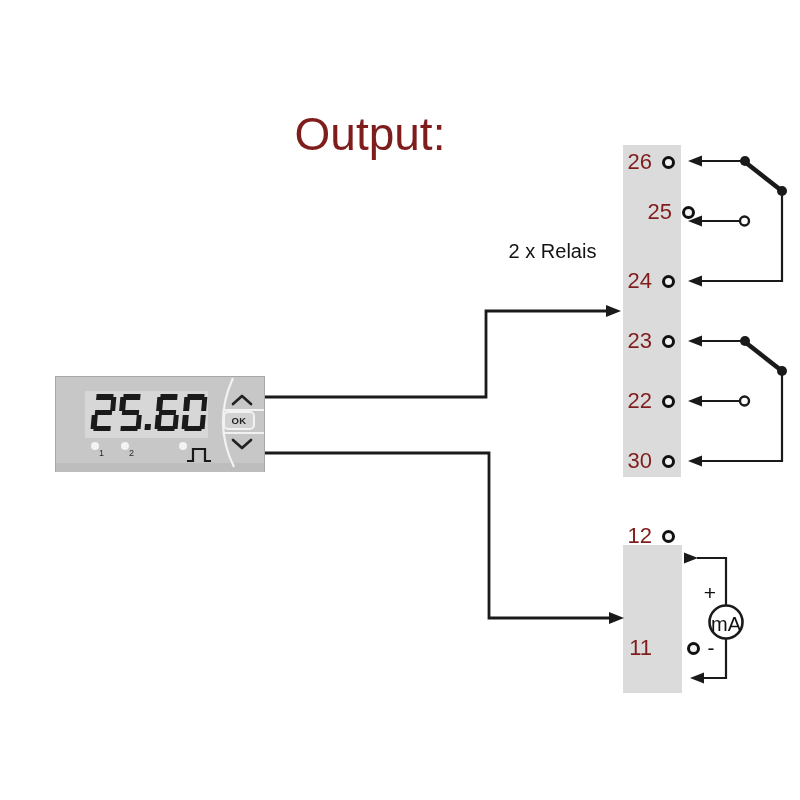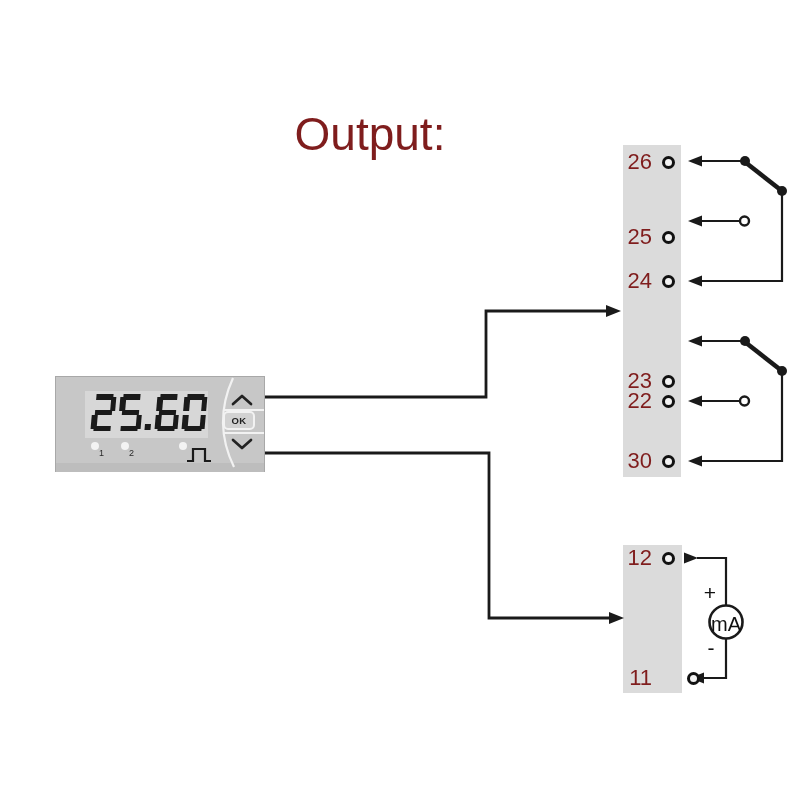--- a/index.html
+++ b/index.html
@@ -151,50 +151,51 @@
 
     <g fill="#1a1a1a" stroke="#1a1a1a">
       <polygon points="698,558 684,552.5 684,563.5" stroke="none"></polygon>
       <path d="M697,558 H726 V605" fill="none" stroke-width="2.2"></path>
       <circle cx="726" cy="622" r="16.5" fill="#fff" stroke-width="2.6"></circle>
       <path d="M726,639 V678 H704" fill="none" stroke-width="2.2"></path>
       <polygon points="690,678 704,672.5 704,683.5" stroke="none"></polygon>
     </g>
   </svg>
 
+  <div id="relay-label" class="abs wire-label">2 x Relais</div>
 
   <div id="plus-label" class="abs">+</div>
   <div id="ma-label" class="abs">mA</div>
   <div id="minus-label" class="abs">-</div>
 
 <div class="trow" style="top: 149px;">
       <span class="tnum">26</span>
       <span class="tscrew"></span>
     </div>
-    <div class="trow" style="top: 224px;">
+    <div class="trow" style="top: 199px; margin-left: 20px;">
       <span class="tnum">25</span>
       <span class="tscrew"></span>
     </div>
     <div class="trow" style="top: 268px;">
       <span class="tnum">24</span>
       <span class="tscrew"></span>
     </div>
-    <div class="trow" style="top: 328px; margin-top: 40px;">
+    <div class="trow" style="top: 328px;">
       <span class="tnum">23</span>
       <span class="tscrew"></span>
     </div>
     <div class="trow" style="top: 388px;">
       <span class="tnum">22</span>
       <span class="tscrew"></span>
     </div>
     <div class="trow" style="top: 448px;">
       <span class="tnum">30</span>
       <span class="tscrew"></span>
     </div>
-    <div class="trow" style="top: 545px; justify-content: space-between;">
+    <div class="trow" style="top: 523px; justify-content: space-between;">
       <span class="tnum">12</span>
       <span class="tscrew"></span>
     </div>
-    <div class="trow" style="top: 665px; gap: 25px;">
+    <div class="trow" style="top: 635px; gap: 25px;">
       <span class="tnum">11</span>
       <span class="tscrew"></span>
     </div>
   </div>
 
 </body></html>

